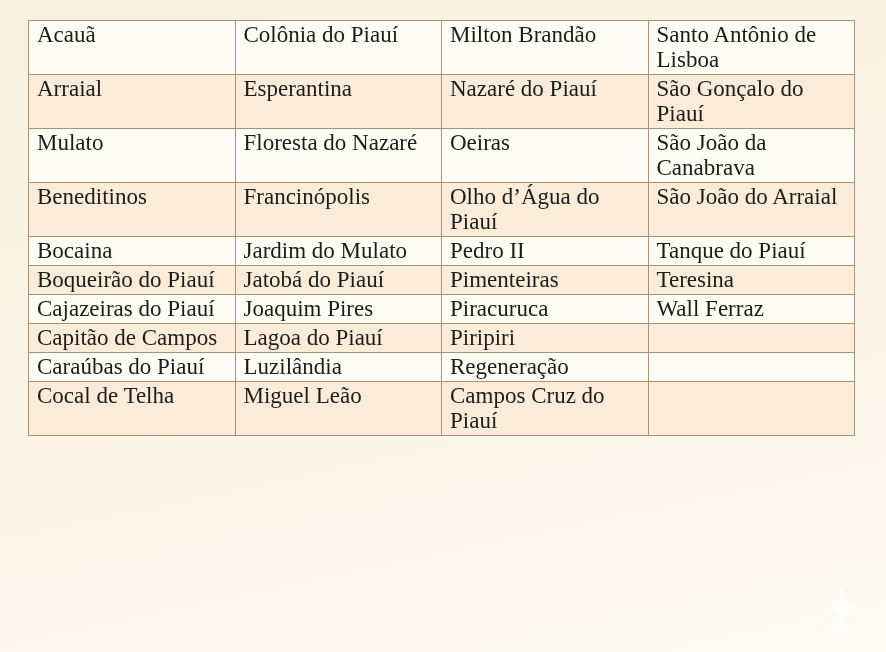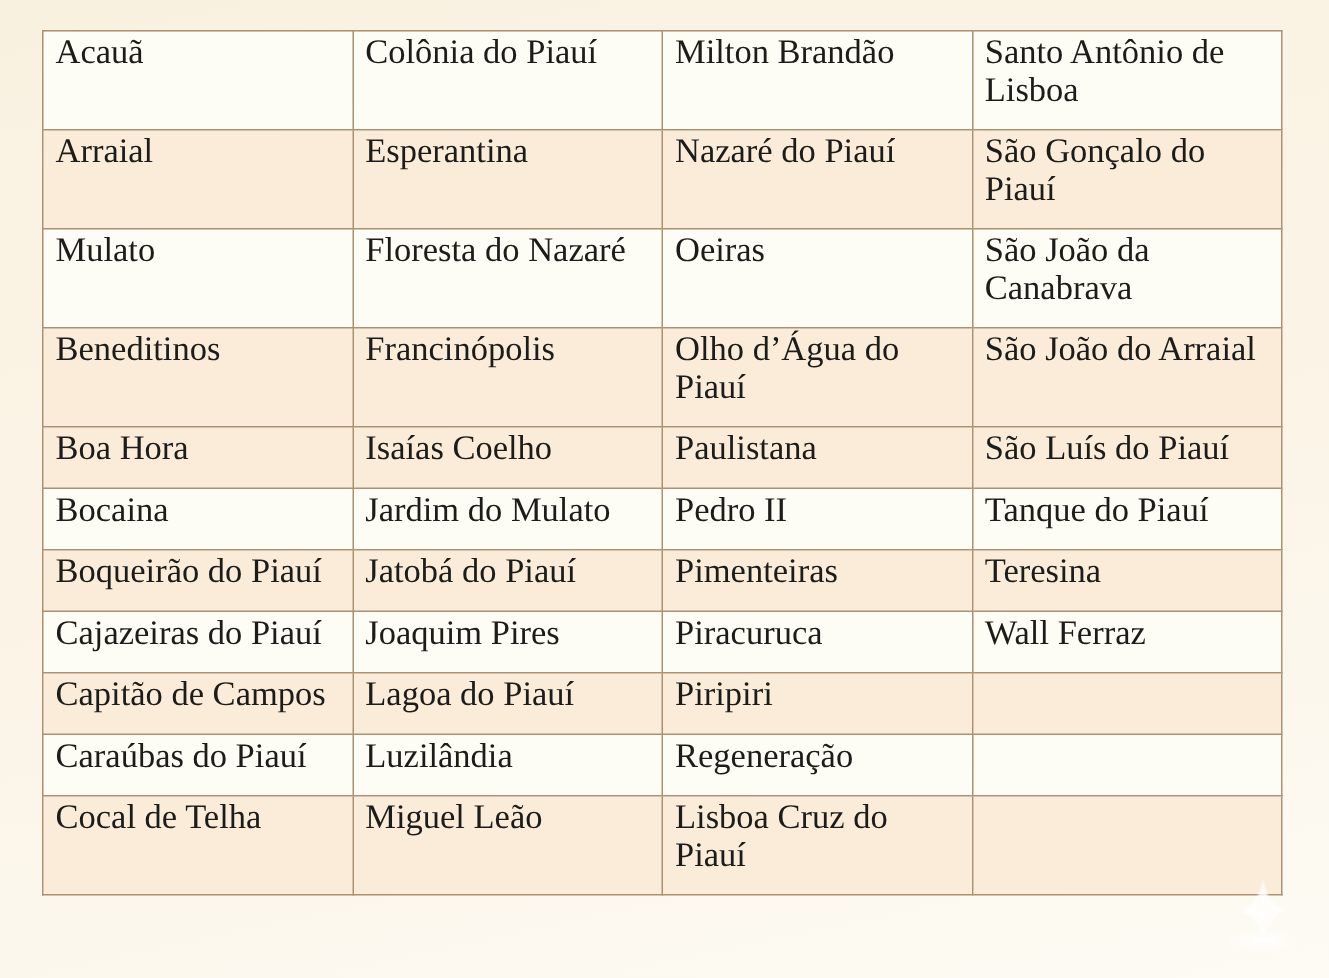--- a/index.html
+++ b/index.html
@@ -23,21 +23,21 @@
     left: 28px;
     top: 20px;
     width: 827px;
     border-collapse: collapse;
     table-layout: fixed;
     border: 1px solid var(--border-outer);
   }
   table.muni-table td {
     border: 1px solid var(--border);
     vertical-align: top;
-    padding: 1px 6px 14px 8px;
+    padding: 1px 6px 2px 8px;
     font-size: 23px;
     line-height: 25px;
     color: var(--text);
     white-space: pre-line;
     overflow: hidden;
   }
   tr.base td { background: var(--row-base); }
   tr.alt td  { background: var(--row-alt); }
   td:empty { height: 25px; }
 
@@ -99,26 +99,20 @@
           <td>São João da
 Canabrava</td>
         </tr>
         <tr class="alt">
           <td>Beneditinos</td>
           <td>Francinópolis</td>
           <td>Olho d’Água do
 Piauí</td>
           <td>São João do Arraial</td>
         </tr>
-        <tr class="alt">
-          <td>Boa Hora</td>
-          <td>Isaías Coelho</td>
-          <td>Paulistana</td>
-          <td>São Luís do Piauí</td>
-        </tr>
         <tr class="base">
           <td>Bocaina</td>
           <td>Jardim do Mulato</td>
           <td>Pedro II</td>
           <td>Tanque do Piauí</td>
         </tr>
         <tr class="alt">
           <td>Boqueirão do Piauí</td>
           <td>Jatobá do Piauí</td>
           <td>Pimenteiras</td>
@@ -138,21 +132,21 @@
         </tr>
         <tr class="base">
           <td>Caraúbas do Piauí</td>
           <td>Luzilândia</td>
           <td>Regeneração</td>
           <td></td>
         </tr>
         <tr class="alt">
           <td>Cocal de Telha</td>
           <td>Miguel Leão</td>
-          <td>Lisboa Cruz do
+          <td>Campos Cruz do
 Piauí</td>
           <td></td>
         </tr>
       </tbody>
   </table>
 
   <div class="sparkle-wrap">
     <svg width="30" height="44" viewBox="0 0 30 44" xmlns="http://www.w3.org/2000/svg">
       <path d="M15 0 Q16.8 17.5 30 22 Q16.8 26.5 15 44 Q13.2 26.5 0 22 Q13.2 17.5 15 0 Z" fill="var(--sparkle)" fill-opacity="0.82"></path>
     </svg>

